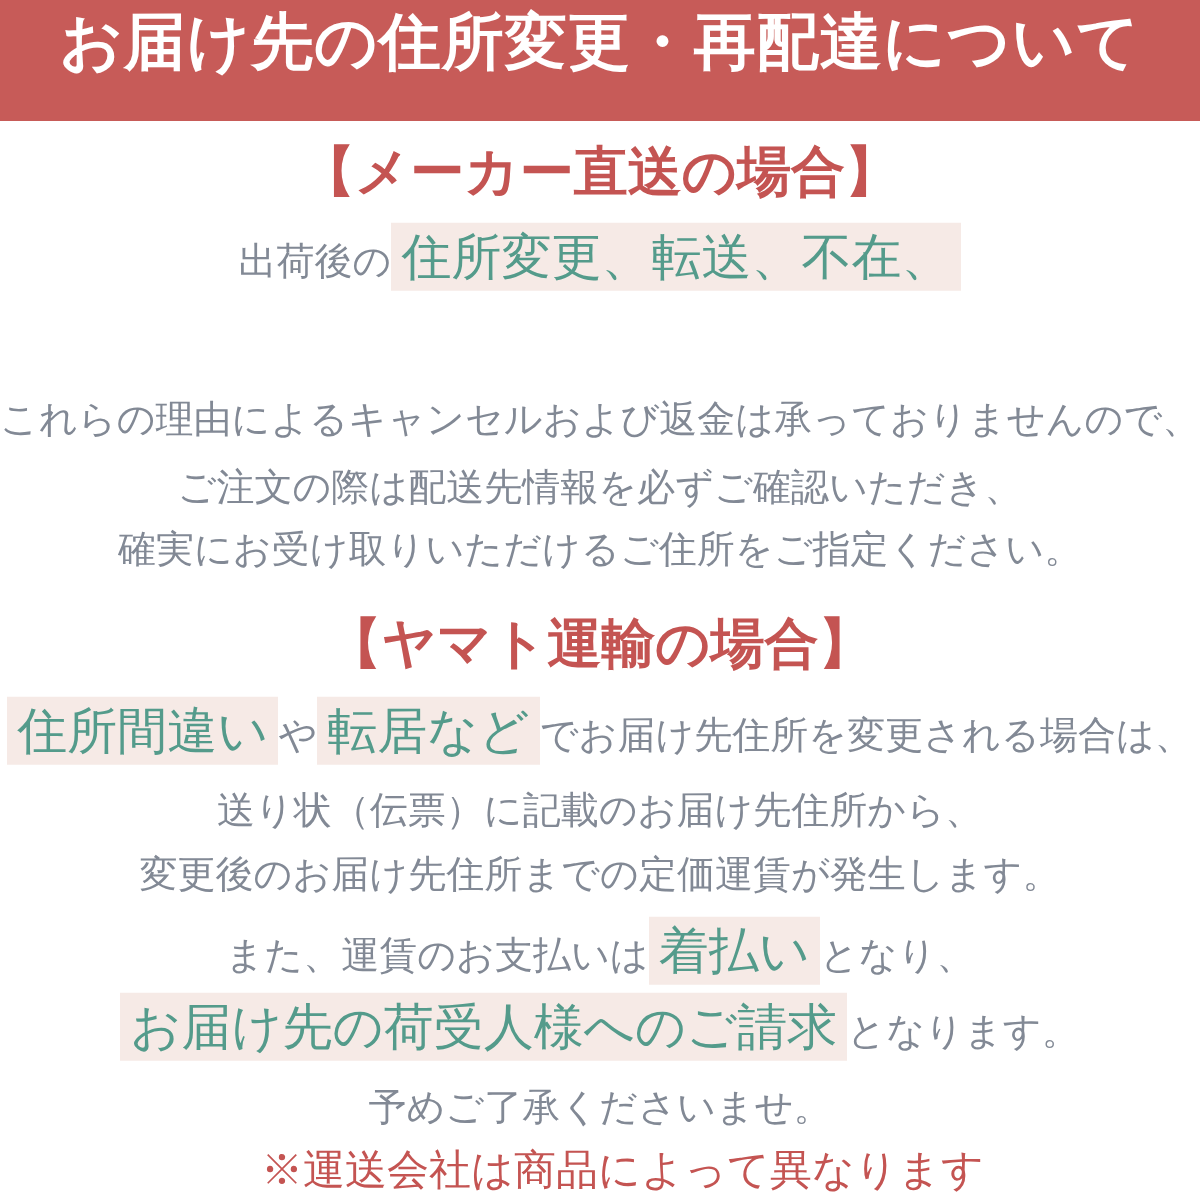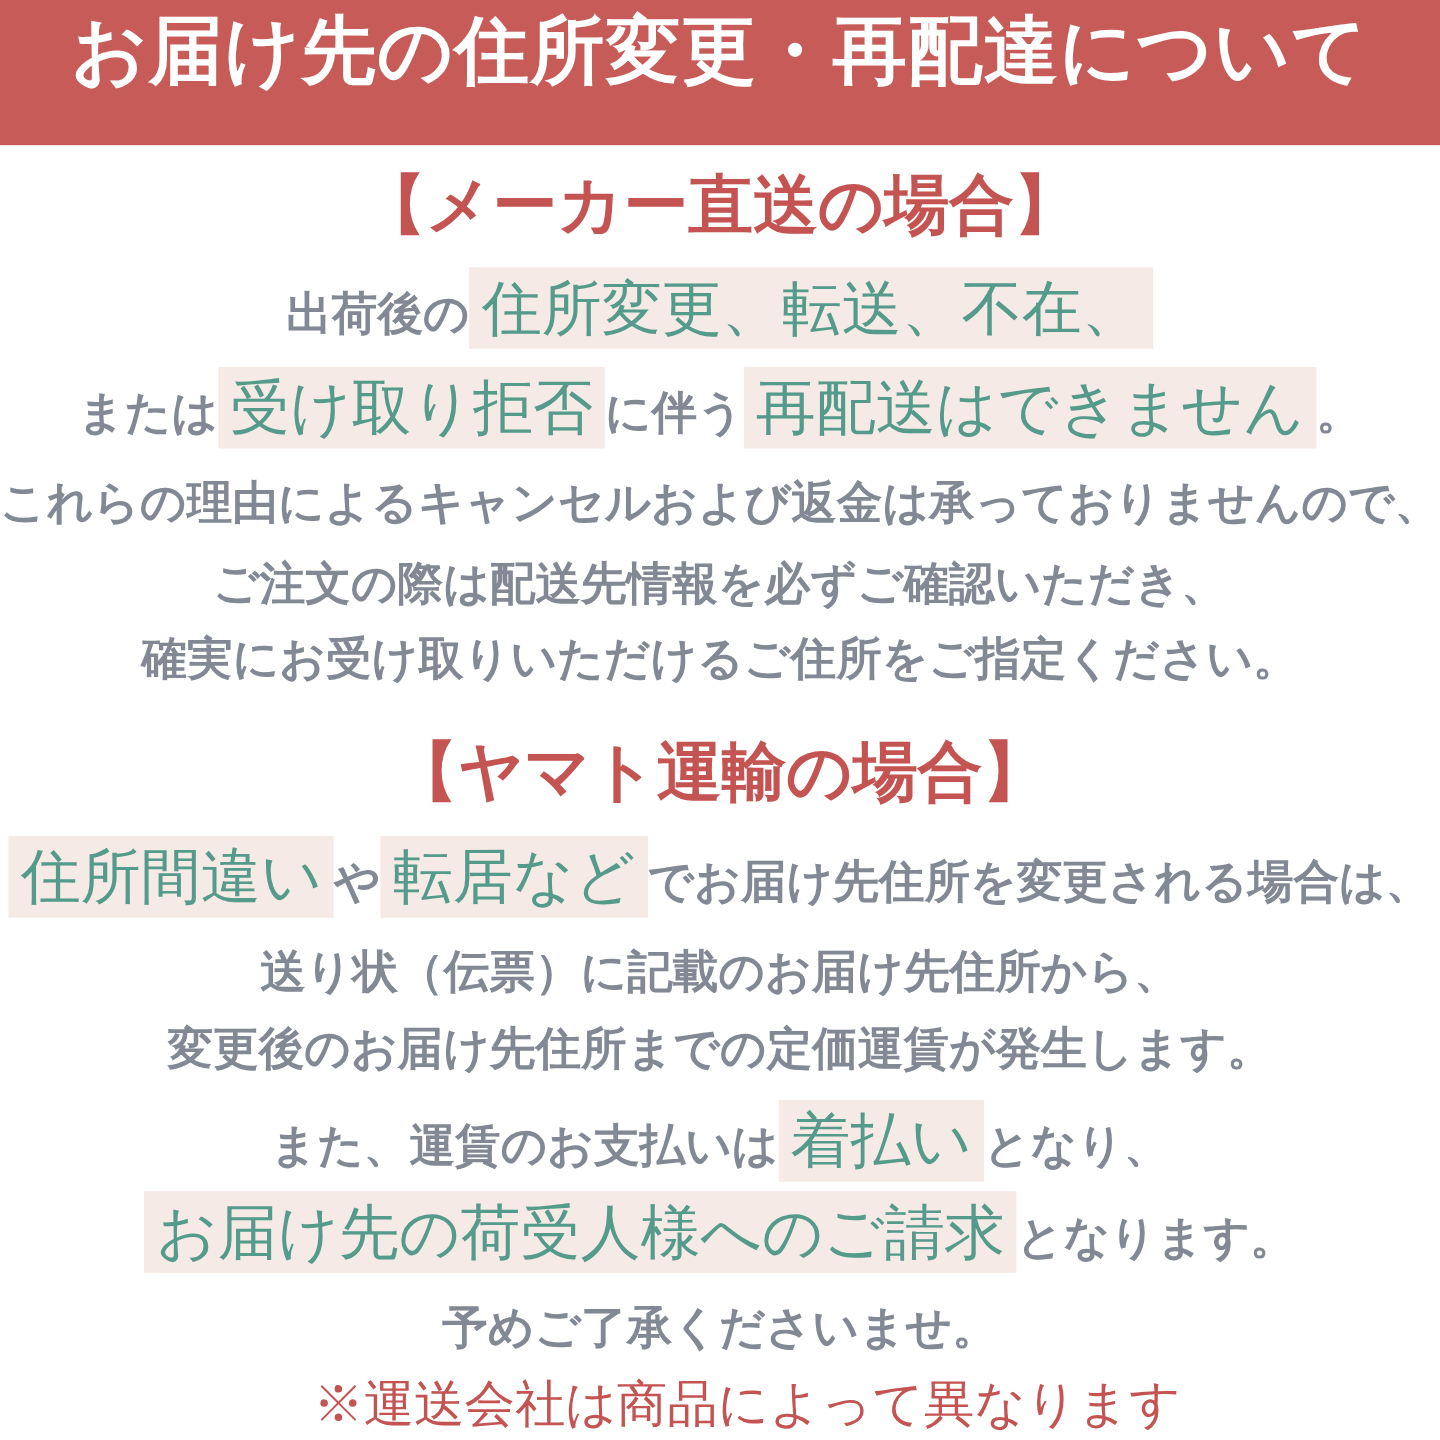--- a/index.html
+++ b/index.html
@@ -49,21 +49,21 @@
   }
   .heading {
     color: var(--accent-red);
     font-size: 54px;
     font-weight: bold;
     text-align: center;
   }
   .t-gray {
     color: var(--body-gray);
     font-size: 38px;
-    font-weight: bold;
+    font-weight: normal;
   }
   .t-hl {
     color: var(--highlight-teal);
     background: var(--highlight-bg);
     font-size: 50px;
     font-weight: normal;
     padding: 6px 10px;
   }
   .t-note {
     color: var(--accent-red);
@@ -80,21 +80,20 @@
   <div class="banner">
     <span class="banner-title">お届け先の住所変更・再配達について</span>
   </div>
 
   <div class="abs-line" style="top:172px">
     <span class="heading">【メーカー直送の場合】</span>
   </div>
 
   <div class="abs-line" style="top:257px"><span class="t-gray">出荷後の</span><span class="t-hl">住所変更、転送、不在、</span></div>
 
-  <div class="abs-line" style="top:340px"><span class="t-gray">または</span><span class="t-hl">受け取り拒否</span><span class="t-gray">に伴う</span><span class="t-hl">再配送はできません</span><span class="t-gray">。</span></div>
 
   <div class="abs-line" style="top:420px"><span class="t-gray">これらの理由によるキャンセルおよび返金は承っておりませんので、</span></div>
 
   <div class="abs-line" style="top:488px"><span class="t-gray">ご注文の際は配送先情報を必ずご確認いただき、</span></div>
 
   <div class="abs-line" style="top:550px"><span class="t-gray">確実にお受け取りいただけるご住所をご指定ください。</span></div>
 
   <div class="abs-line" style="top:644px">
     <span class="heading">【ヤマト運輸の場合】</span>
   </div>

